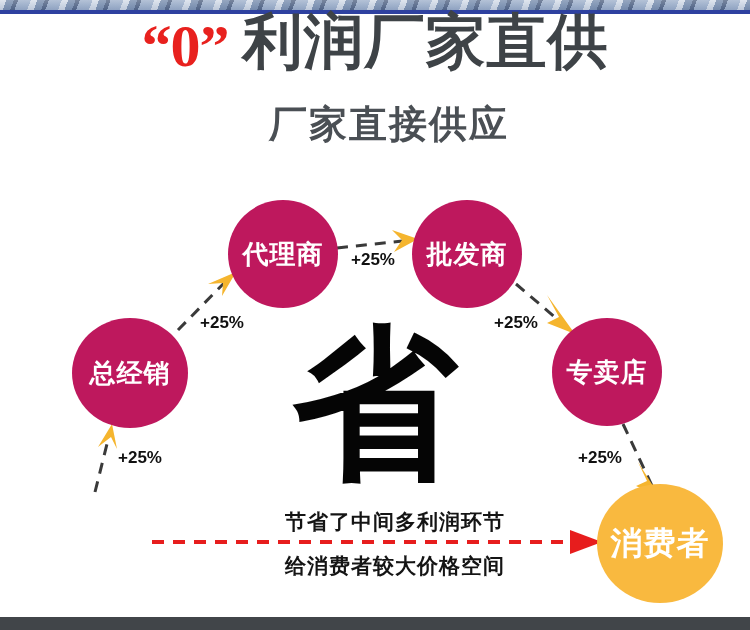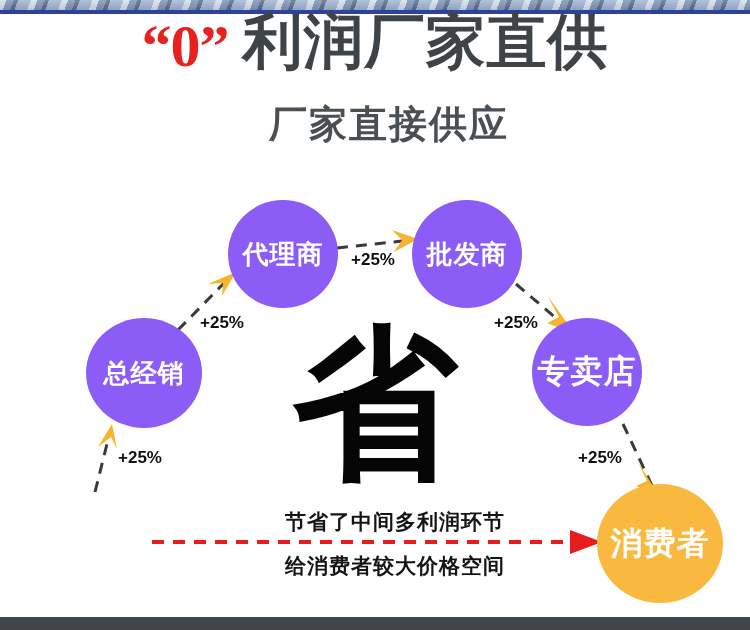--- a/index.html
+++ b/index.html
@@ -104,28 +104,28 @@
     border-radius: 50%;
     display: flex;
     align-items: center;
     justify-content: center;
     color: #ffffff;
     font-weight: bold;
     letter-spacing: 1px;
     box-sizing: border-box;
     white-space: nowrap;
   }
-  .node.gray  { background: #8b5cf6; }
+  .node.gray  { background: #be185d; }
   .node.amber { background: #f9b93f; }
 
   
-  .n-zongjingxiao { left: 86px;  top: 318px; width: 116px; height: 110px; font-size: 26px; }
+  .n-zongjingxiao { left: 72px;  top: 318px; width: 116px; height: 110px; font-size: 26px; }
   .n-dailishang   { left: 228px; top: 200px; width: 110px; height: 108px; font-size: 26px; }
   .n-pifashang    { left: 412px; top: 200px; width: 110px; height: 108px; font-size: 26px; }
-  .n-zhuanmaidian { left: 532px; top: 318px; width: 110px; height: 108px; font-size: 32px; font-family: Liberation Serif, serif; }
+  .n-zhuanmaidian { left: 552px; top: 318px; width: 110px; height: 108px; font-size: 26px; font-family: Liberation Serif, serif; }
   .n-changjia     { left: 33px;  top: 484px; width: 122px; height: 117px; font-size: 30px; }
   .n-xiaofeizhe   { left: 597px; top: 484px; width: 126px; height: 119px; font-size: 32px; }
 
   
   .big-sheng {
     position: absolute;
     left: 0;
     top: 322px;
     width: 750px;
     text-align: center;

